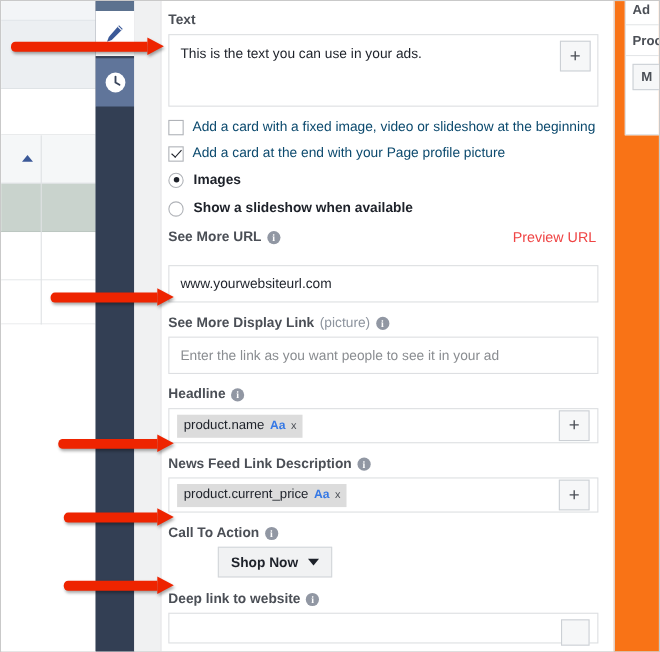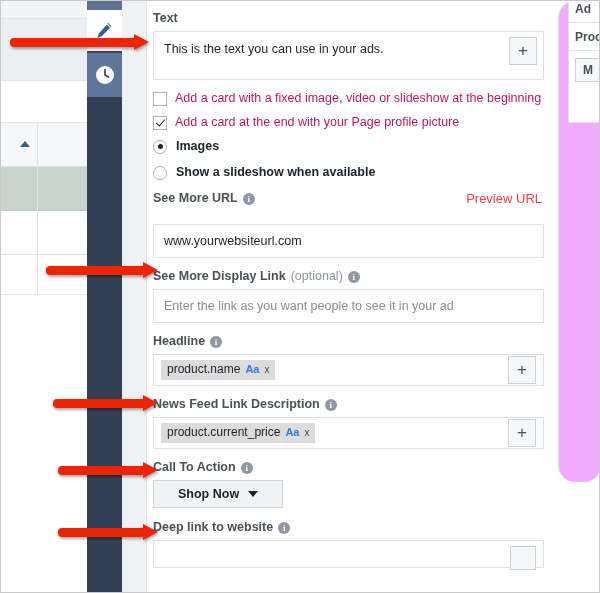--- a/index.html
+++ b/index.html
@@ -102,21 +102,21 @@
   .inp {
     width:100%;
     border:1px solid #dddfe2;
     background:#ffffff;
     font-size:12.5px;
     color:#1d2129;
     padding:8px 10px;
     line-height:16px;
   }
   .inp.placeholder { color:#8a8d91; }
-  .inp.tall { height:49px; padding-top:9px; }
+  .inp.tall { height:66px; padding-top:9px; }
   .inp.haspl { padding-right:42px; }
 
   .plus-btn {
     position:absolute; right:7px; top:6px;
     width:28px; height:28px;
     background:#f6f7f8;
     border:1px solid #ccd0d5;
     color:#4b4f56;
     font-size:17px;
     line-height:26px;
@@ -145,21 +145,21 @@
     line-height:14px;
     white-space:nowrap;
   }
   .token .aa { color:#3578e5; font-weight:bold; font-size:11px; }
   .token .xx { color:#4b4f56; font-size:10px; }
 
   
   .chk-row {
     display:flex; align-items:center; gap:8px;
     margin:0 0 9px 0;
-    font-size:12.5px; color:#be185d;
+    font-size:12.5px; color:#0c4a6e;
     line-height:15px;
   }
   .chk-box {
     width:14px; height:14px; flex:none;
     border:1px solid #b0b3b8;
     background:#ffffff;
     position:relative;
   }
   .chk-box.on::after {
     content:"";
@@ -198,24 +198,25 @@
   .preview-link {
     font-size:13px; color:#ef4444; cursor:pointer;
     padding-right:2px;
   }
 
   
   .dd-btn {
     display:inline-flex; align-items:center; gap:9px;
     background:#f1f2f3;
     border:1px solid #d3d6da;
-    padding:6px 24px;
+    padding:6px 11px;
     font-size:12.5px; font-weight:bold; color:#1d2129;
     cursor:pointer;
     margin-bottom:12px;
+    margin-left:45px;
   }
   .caret {
     width:0; height:0;
     border-left:5px solid transparent;
     border-right:5px solid transparent;
     border-top:6px solid #1d2129;
   }
 
   .deep-inp {
     width:100%;
@@ -225,25 +226,24 @@
     position:relative;
   }
   .deep-plus {
     position:absolute; right:7px; top:5px;
     width:26px; height:24px;
     background:#f6f7f8; border:1px solid #ccd0d5;
   }
 
   
   #rightpanel {
-    position:absolute; left:557px; top:0; width:43px; height:481px;
-    background:#f0abfc;
+    position:absolute; left:557px; top:0; width:43px; height:593px;
+    background:#f97316;
     border-left:1px solid #dcdcdc;
     overflow:hidden;
-    border-radius:17px;
   }
   #rp-card {
     position:absolute; left:9px; top:-6px; width:48px; height:128px;
     background:#ffffff; border:1px solid #dddfe2;
     padding:6px 0 0 6px;
     overflow:hidden;
   }
   .rp-line { font-size:12px; font-weight:bold; color:#4b4f56; white-space:nowrap; }
   .rp-hr { height:1px; background:#e4e6e8; margin:6px 0 7px -6px; width:54px; }
   .rp-btn {
@@ -355,21 +355,21 @@
       </span>
       <span class="preview-link">Preview URL</span>
     </div>
     <div class="inp-wrap">
       <div class="inp">www.yourwebsiteurl.com</div>
     </div>
 
     
     <div class="fld-label">
       <span>See More Display Link</span>
-      <span class="optional">(optional)</span>
+      <span class="optional">(picture)</span>
       <span class="info-ico">i</span>
     </div>
     <div class="inp-wrap">
       <div class="inp placeholder">Enter the link as you want people to see it in your ad</div>
     </div>
 
     
     <div class="fld-label">
       <span>Headline</span>
       <span class="info-ico">i</span>

